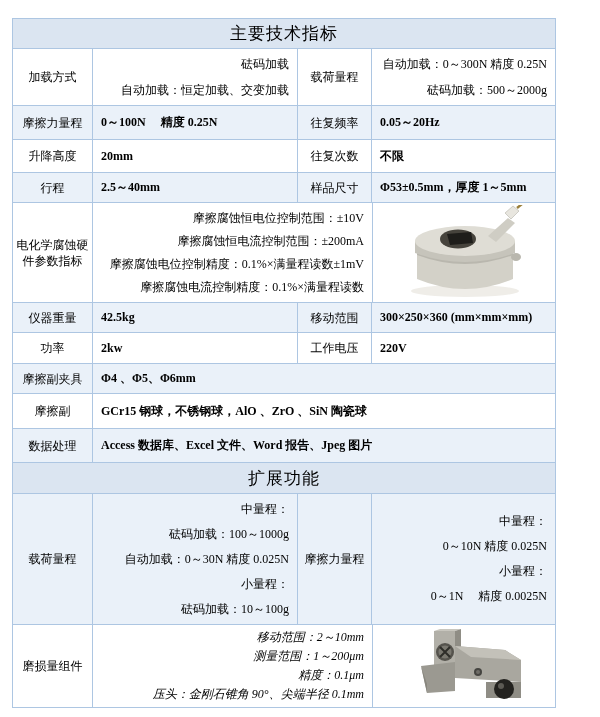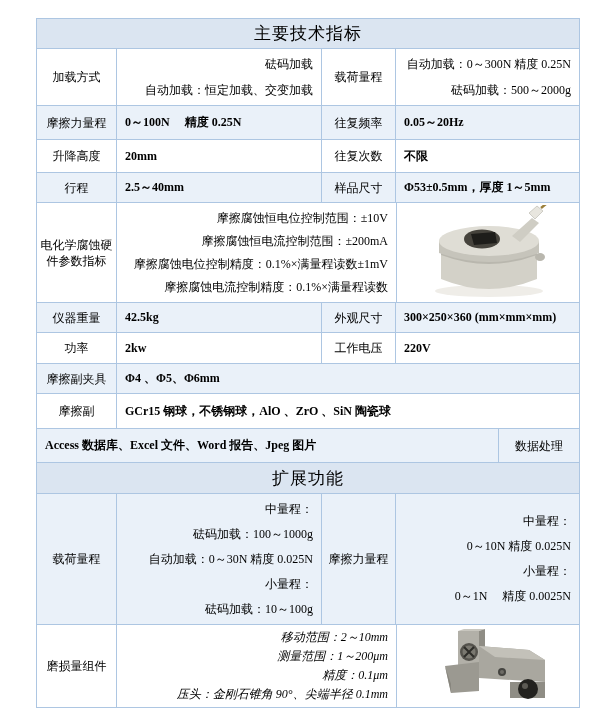--- a/index.html
+++ b/index.html
@@ -5,21 +5,21 @@
   :root{
     --bd:#adc6e2;
     --head-bg:#dbe5f1;
     --tint:#eaf1f9;
     --txt:#000000;
   }
   *{margin:0;padding:0;box-sizing:border-box;}
   html,body{width:600px;height:717px;background:#ffffff;overflow:hidden;}
   body{font-family:"Liberation Serif","DejaVu Serif",serif;color:var(--txt);}
   .page{position:relative;width:600px;height:717px;background:#fff;}
-  .spec-table{position:absolute;left:36px;top:18px;width:544px;border:1px solid var(--bd);background:#fff;}
+  .spec-table{position:absolute;left:12px;top:18px;width:544px;border:1px solid var(--bd);background:#fff;}
   .row{display:flex;border-bottom:1px solid var(--bd);background:#fff;}
   .row:last-child{border-bottom:none;}
   .row.tint{background:var(--tint);}
   .sec-head{align-items:center;justify-content:center;background:var(--head-bg);
             font-size:17px;letter-spacing:1px;}
   .cell{border-right:1px solid var(--bd);font-size:12px;}
   .cell:last-child{border-right:none;}
   .ca{width:80px;}
   .cb{width:205px;}
   .cc{width:74px;}
@@ -105,21 +105,21 @@
           <path d="M126,8 L134,1 L140,6 L132,14 Z" fill="#e8e6df" stroke="#b5b3aa" stroke-width="0.6"></path>
           <line x1="138" y1="3" x2="143" y2="-1" stroke="#9a7f3a" stroke-width="2.4"></line>
           <ellipse cx="137" cy="52" rx="5" ry="4" fill="#b9b7ae"></ellipse>
         </svg>
       </div>
     </div>
 
     <div class="row tint h30">
       <div class="cell ca lbl">仪器重量</div>
       <div class="cell cb val">42.5kg</div>
-      <div class="cell cc lbl">外观尺寸</div>
+      <div class="cell cc lbl">移动范围</div>
       <div class="cell cd val">300×250×360 (mm×mm×mm)</div>
     </div>
 
     <div class="row h31">
       <div class="cell ca lbl">功率</div>
       <div class="cell cb val">2kw</div>
       <div class="cell cc lbl">工作电压</div>
       <div class="cell cd val">220V</div>
     </div>
 
@@ -127,22 +127,22 @@
       <div class="cell ca lbl">摩擦副夹具</div>
       <div class="cell cfull val">Φ4 、Φ5、Φ6mm</div>
     </div>
 
     <div class="row h35">
       <div class="cell ca lbl">摩擦副</div>
       <div class="cell cfull val">GCr15 钢球，不锈钢球，AlO 、ZrO 、SiN 陶瓷球</div>
     </div>
 
     <div class="row tint h34">
+      <div class="cell ca lbl">数据处理</div>
       <div class="cell cfull val">Access 数据库、Excel 文件、Word 报告、Jpeg 图片</div>
-      <div class="cell ca lbl">数据处理</div>
     </div>
 
     <div class="row sec-head h31">
       <span>扩展功能</span>
     </div>
 
     <div class="row tint h131">
       <div class="cell ca lbl">载荷量程</div>
       <div class="cell cb vcol lh25">
         <span>中量程：</span>

